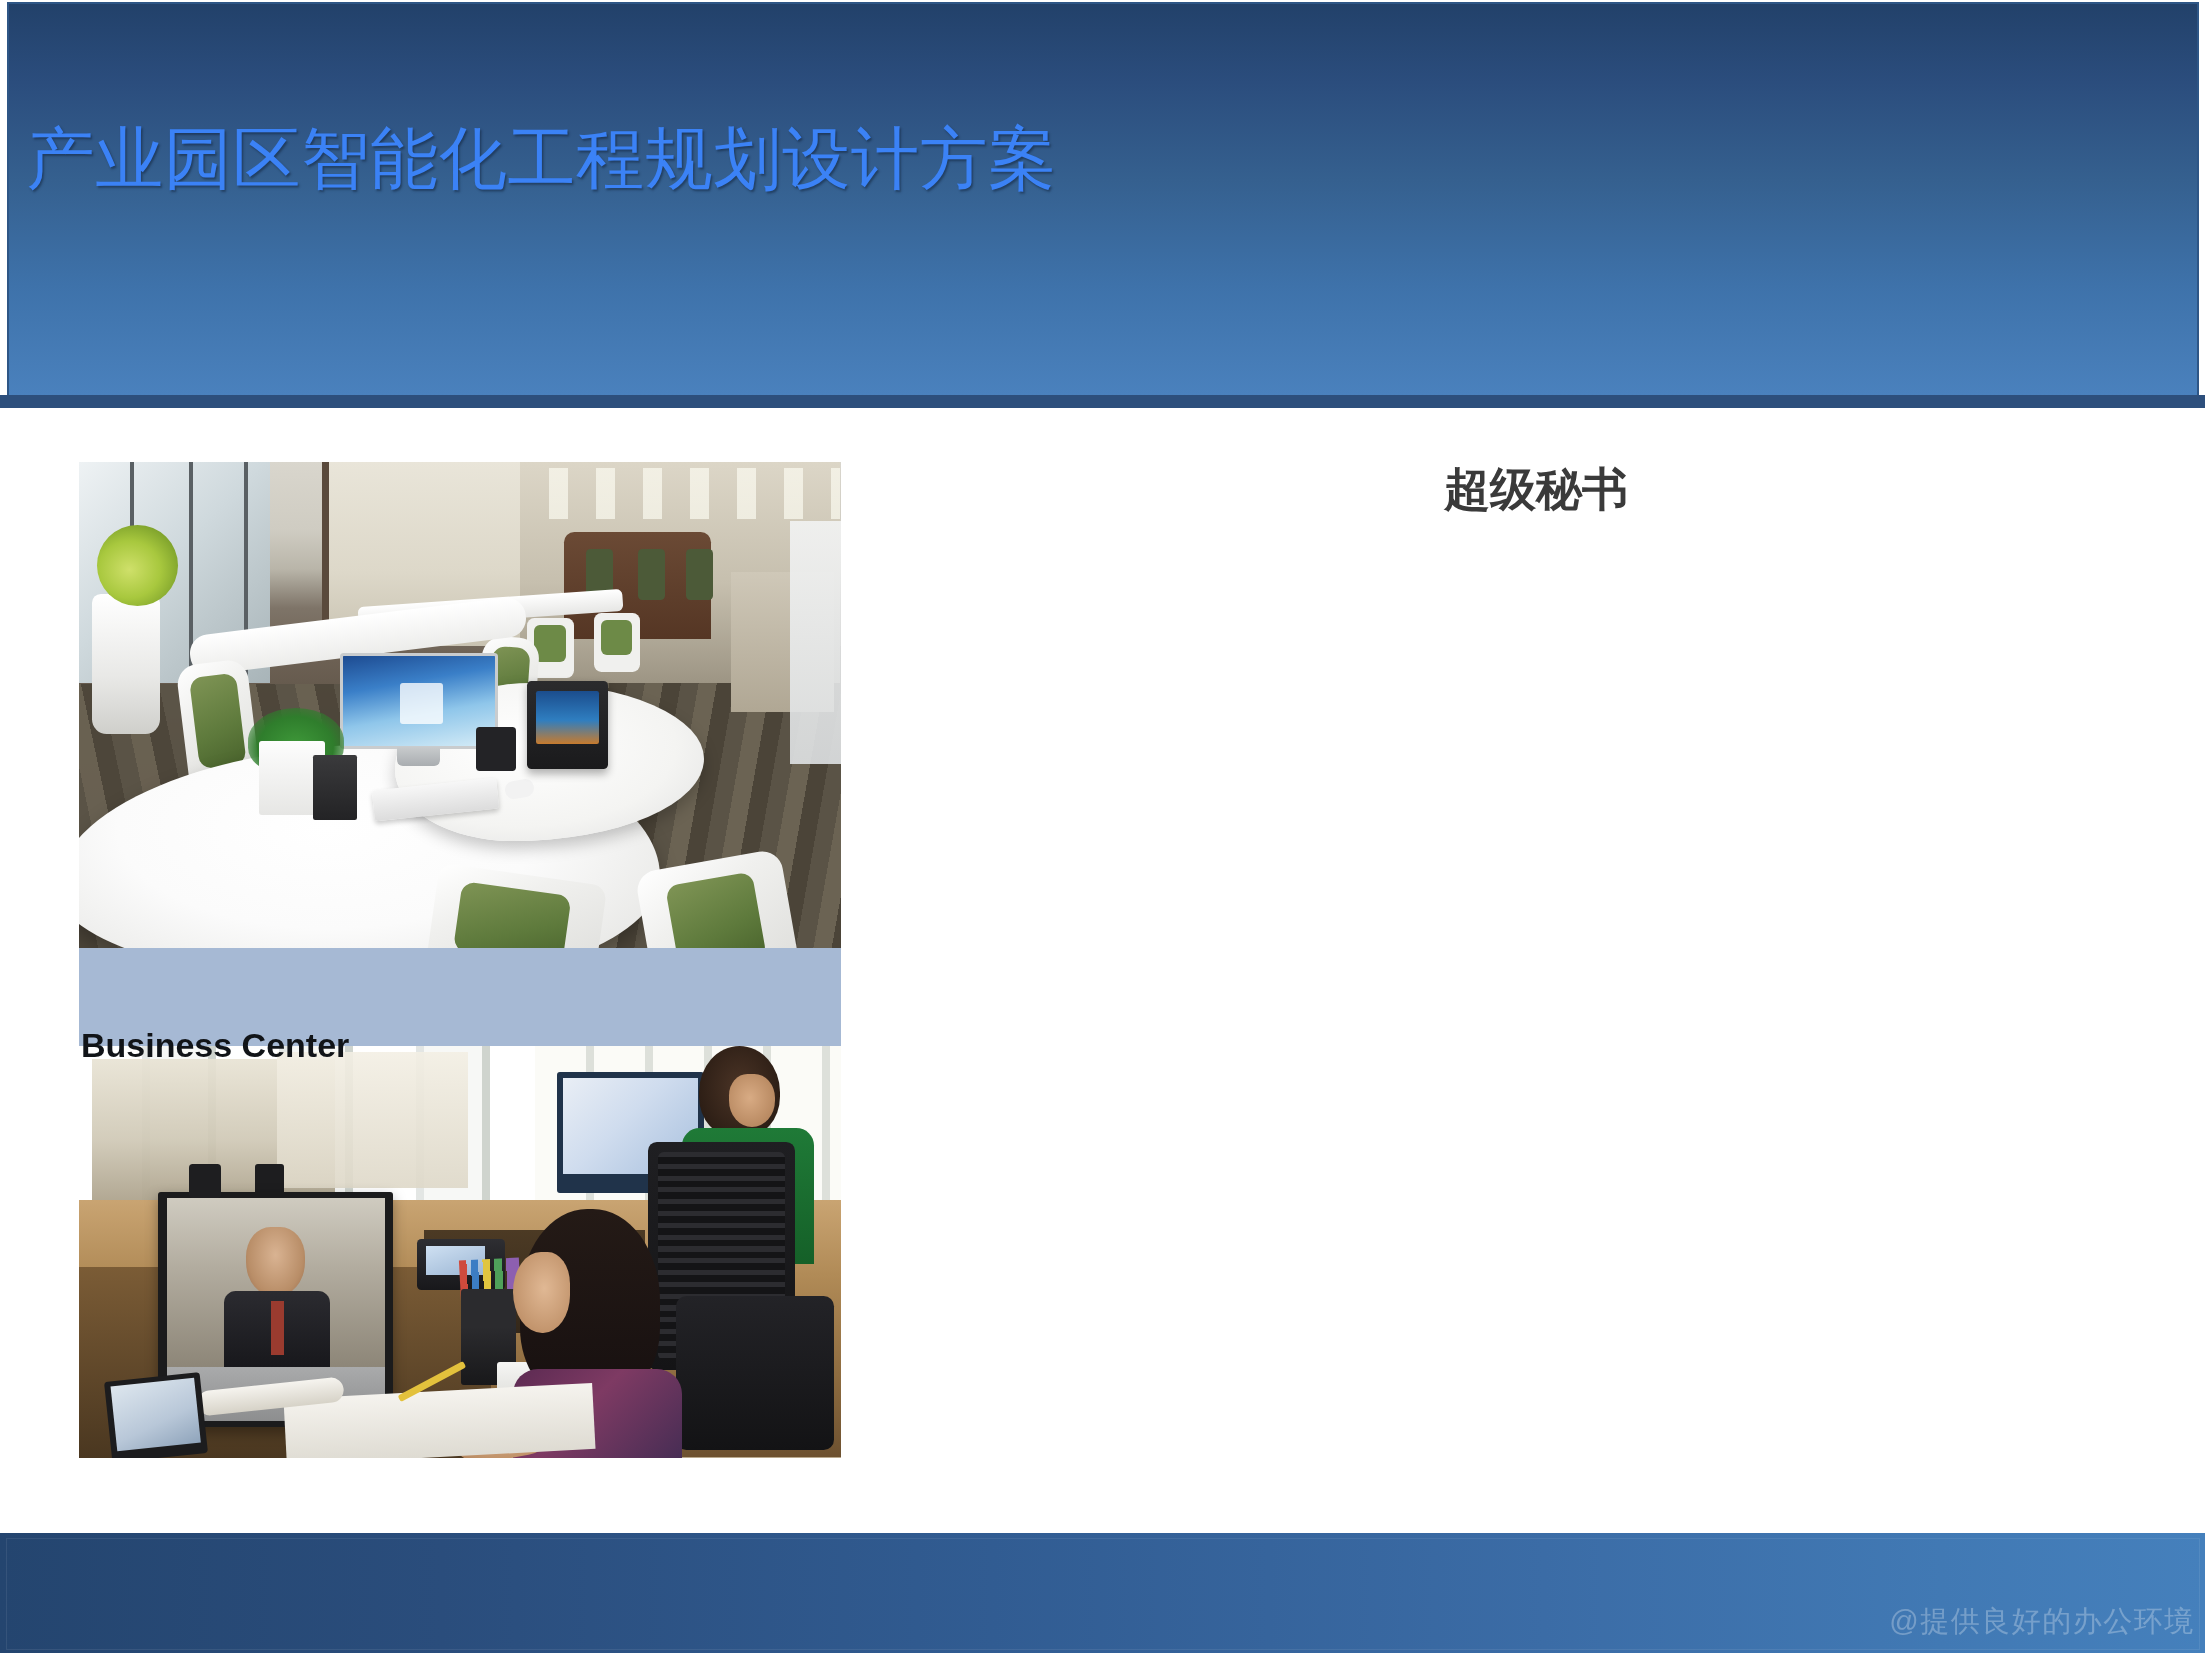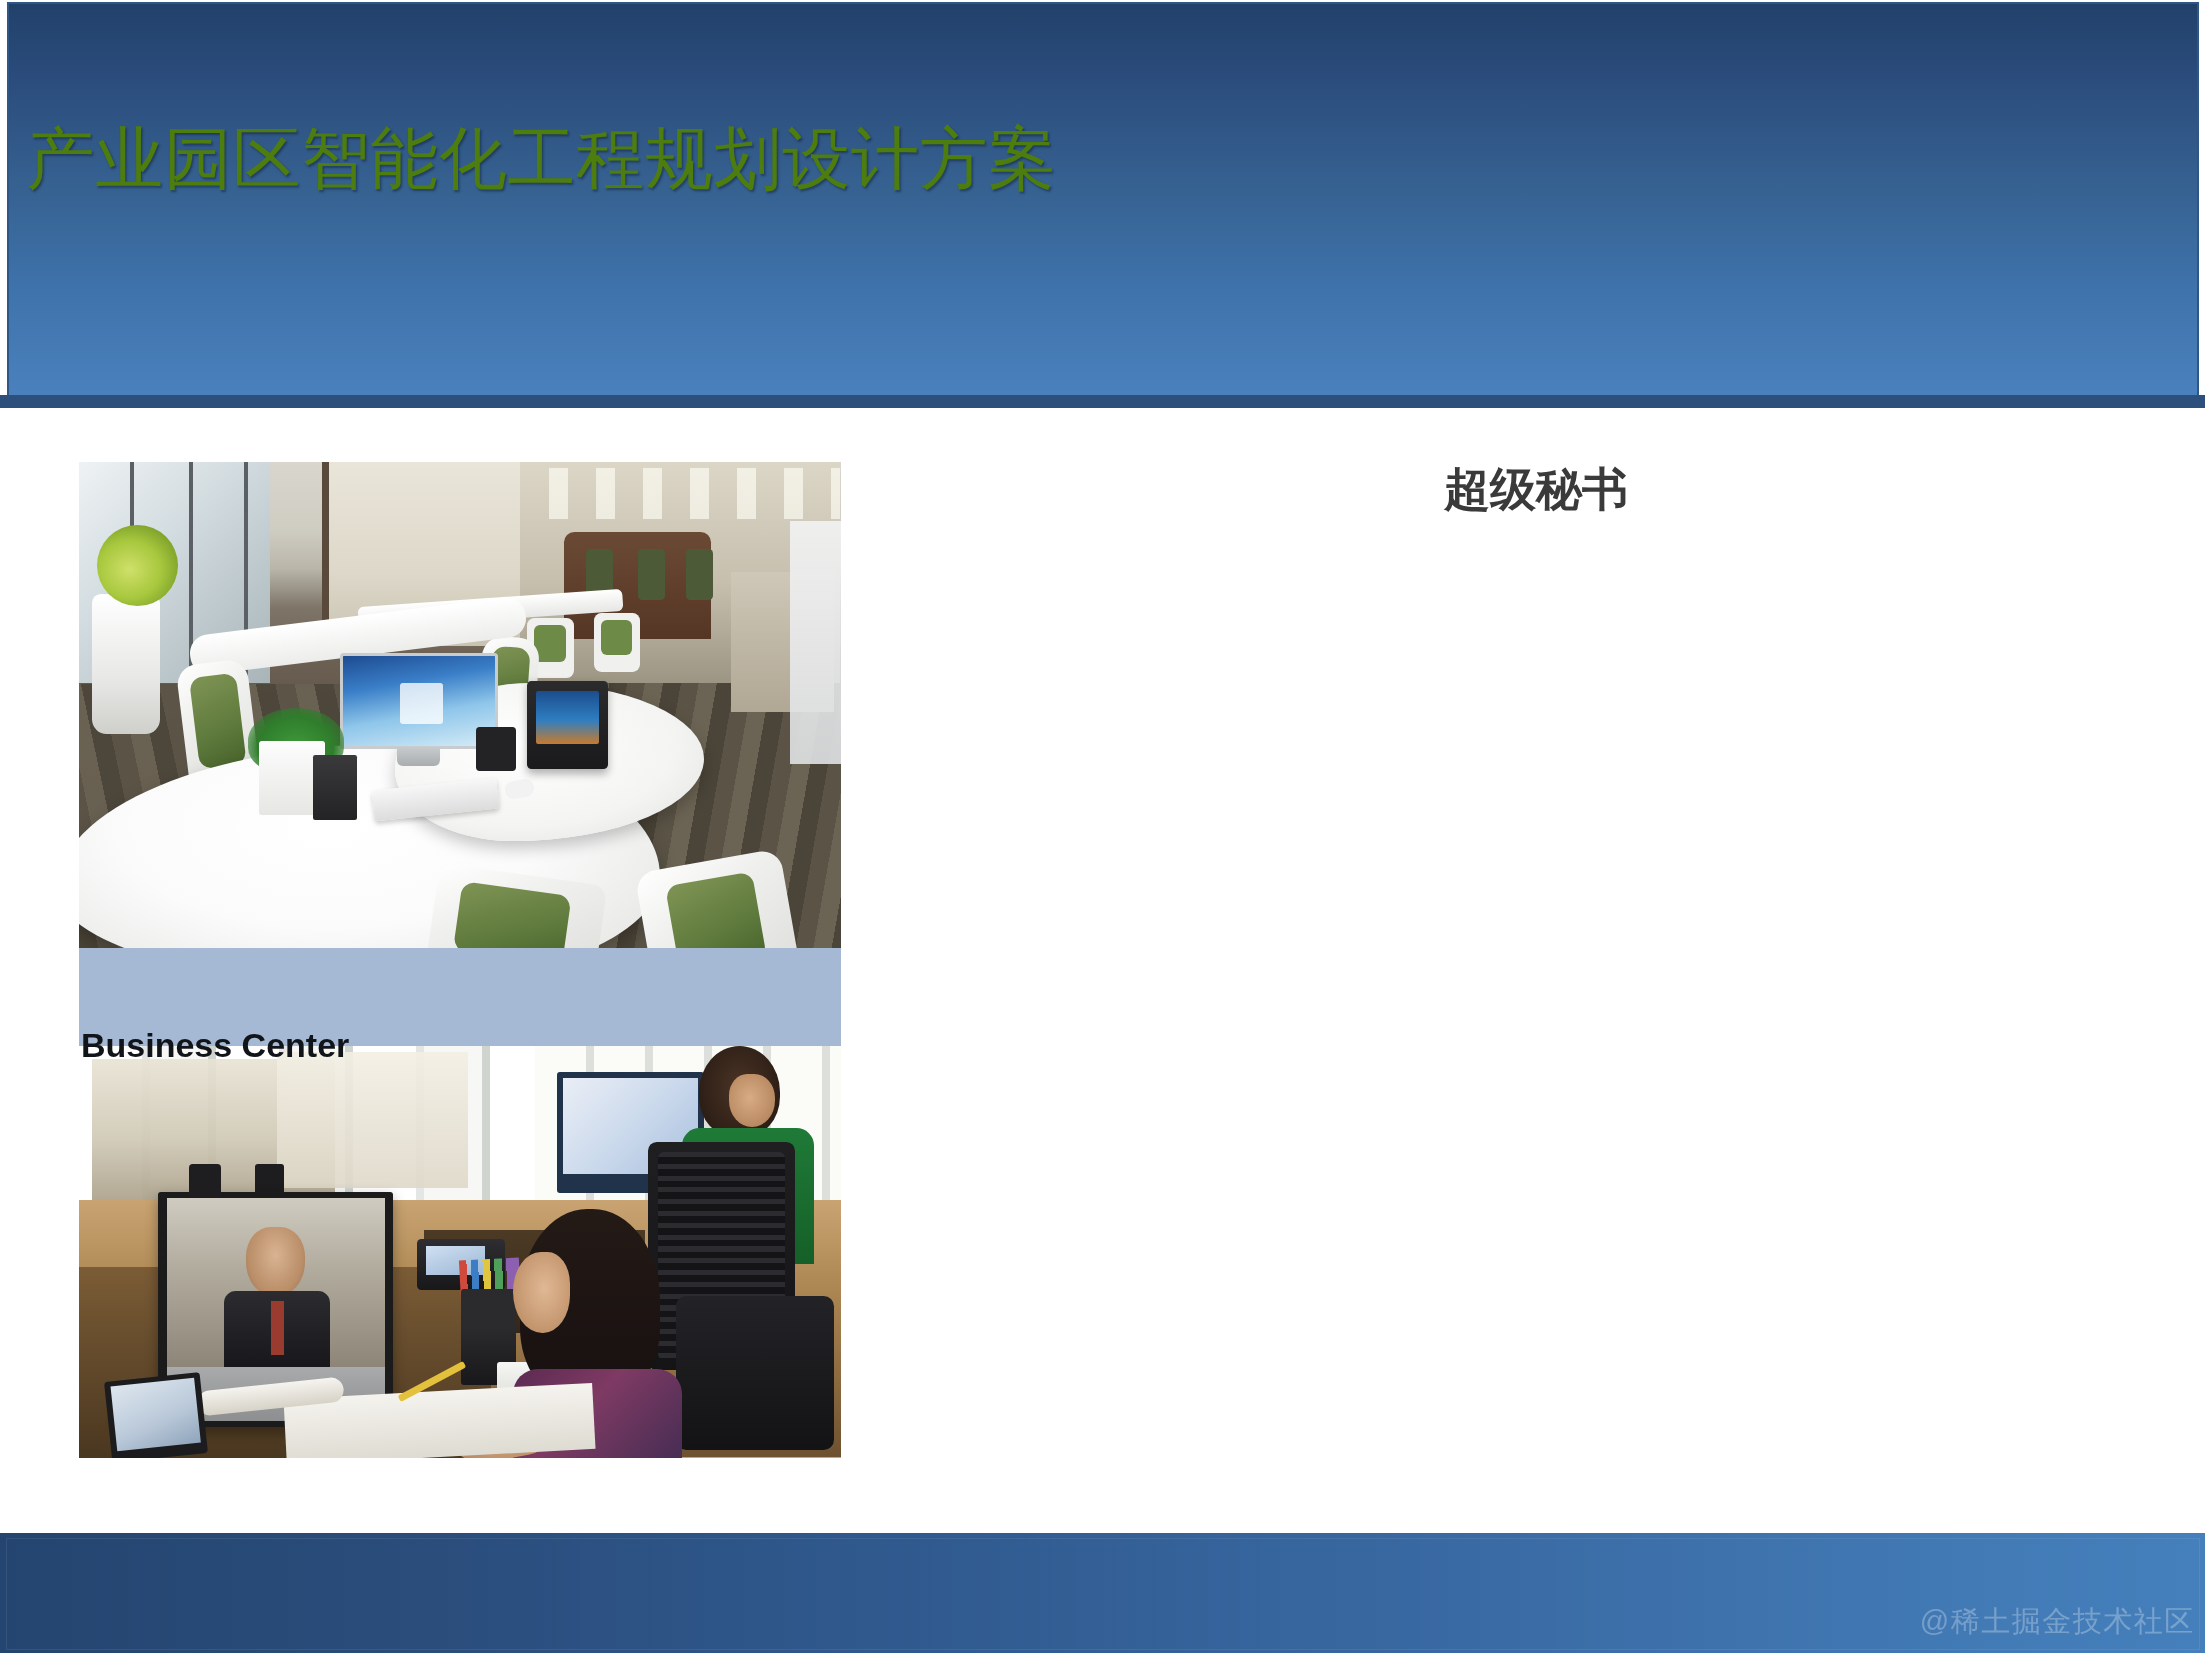--- a/index.html
+++ b/index.html
@@ -63,21 +63,21 @@
     height: 12.5px;
     background: #2d4f7c;
   }
 
   .slide-title {
     position: absolute;
     left: 26.5px;
     top: 120px;
     font-size: 68px;
     line-height: 1.12;
-    color: #4d7c0f;
+    color: #3b82f6;
     letter-spacing: 0.7px;
     white-space: nowrap;
     text-shadow: 1.5px 1.5px 2.2px rgba(10,25,45,0.45);
   }
   .slide-subtitle {
     position: absolute;
     right: 44px;
     top: 224px;
     font-size: 57px;
     line-height: 1.1;
@@ -696,16 +696,16 @@
 
   <div class="caption-bar"></div>
   <div class="caption-text">Business Center</div>
 
   <div class="body-heading">超级秘书</div>
 
 
   <div class="footer-topline"></div>
   <div class="footer-band"></div>
   <div class="footer-inner"></div>
-  <div class="watermark">@稀土掘金技术社区</div>
+  <div class="watermark">@提供良好的办公环境</div>
 
 </div>
 
 
 </body></html>

